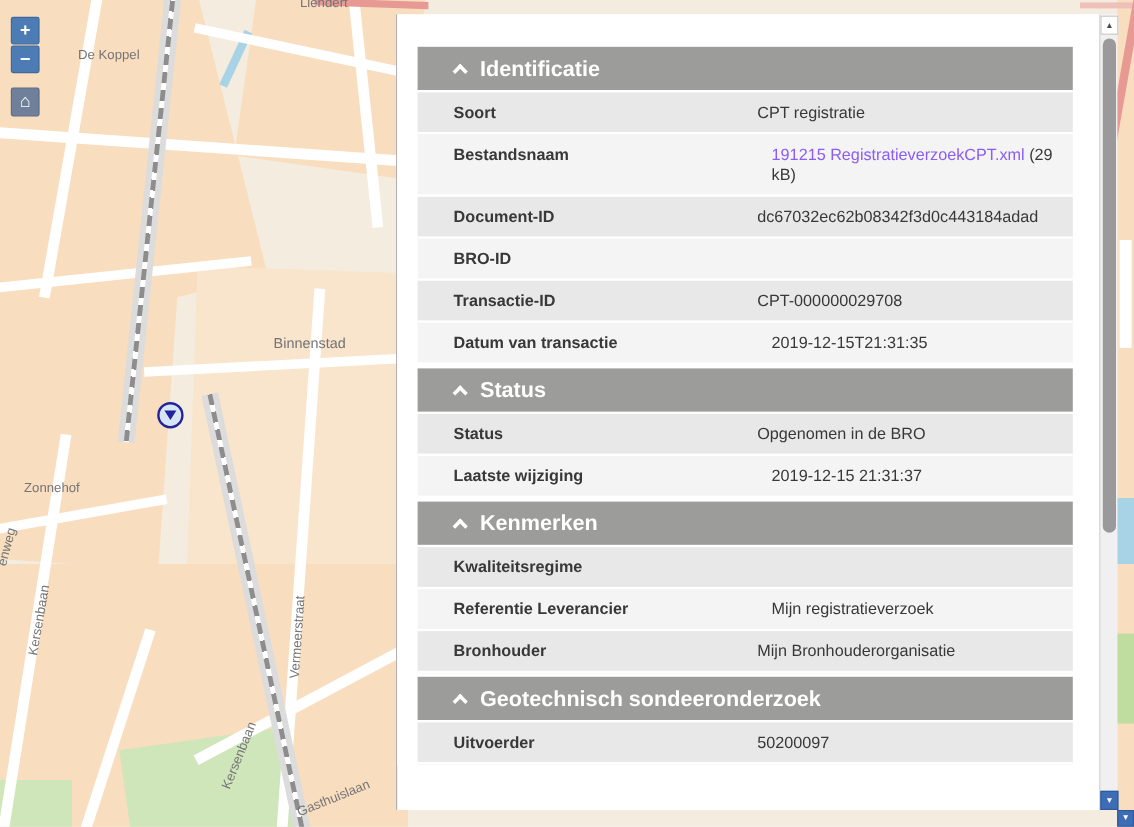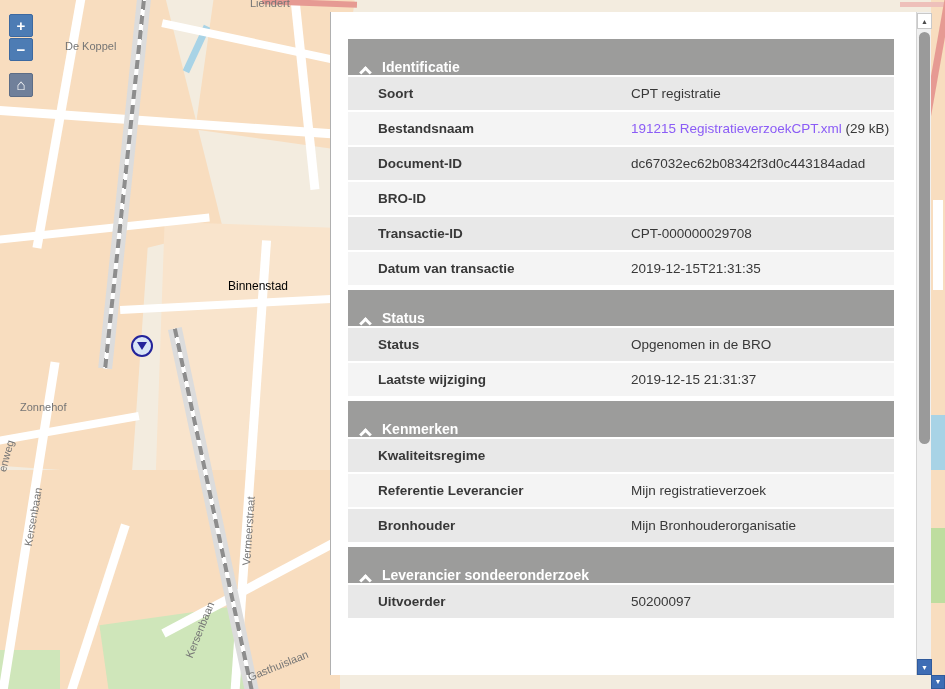--- a/index.html
+++ b/index.html
@@ -13,50 +13,50 @@
   .patch{background:#f8ddbf;}
   .patch.light{background:#f9e4cc;}
   .road{background:#ffffff;}
   .water{background:#a8d3e6;}
   .green{background:#cfe6ba;}
   .redroad{background:#e69a93;}
   .rail{background:#dcdcdc;}
   .rail .track{position:absolute;left:5px;top:0;bottom:0;width:4px;
     background:repeating-linear-gradient(180deg,#8d8d8d 0 9px,#ffffff 9px 15px);}
   .maplabel{position:absolute;color:#757575;font-size:11px;white-space:nowrap;transform-origin:0 0;}
-  .maplabel.big{font-size:12px;color:#000000;}
+  .maplabel.big{font-size:12px;color:#737373;}
 
   .mapbtn{position:absolute;left:9px;width:24px;height:23px;background:#4d7cb4;border:1px solid #3d69a0;
     border-radius:2px;color:#fff;font-size:15px;font-weight:bold;text-align:center;line-height:21px;cursor:pointer;}
   .mapbtn.home{background:#70809a;border-color:#5d6d86;height:24px;line-height:22px;}
 
   .marker{position:absolute;left:131px;top:335px;width:22px;height:22px;border:2px solid #23239b;
     border-radius:50%;background:#d8e5f6;cursor:pointer;}
   .marker-triangle{display:block;width:0;height:0;margin:5px auto 0;
     border-left:5px solid transparent;border-right:5px solid transparent;border-top:8px solid #23239b;}
 
   
   .panel{position:absolute;left:330px;top:12px;width:601px;height:663px;background:#ffffff;
     border-left:1px solid #b0b0b0;}
   .tabbar{position:relative;width:586px;height:37px;background:#f3f3f3;border-top:1px solid #c9c9c9;
     border-bottom:1px solid #c3c3c3;display:flex;align-items:flex-end;padding-left:8px;}
   .tab{height:37px;line-height:36px;padding:0 19px;font-size:14px;color:#333;cursor:pointer;}
   .tab.active{background:#fff;border:1px solid #c3c3c3;border-bottom:none;height:38px;margin-bottom:-1px;}
 
   .content{width:586px;height:626px;overflow:hidden;background:#fff;padding:27px 23px 0 17px;}
 
-  .section-header{display:flex;align-items:flex-end;height:36px;padding-left:13px;margin:3px 0 2px 0;
-    background:#9c9c9b;color:#fff;font-weight:bold;font-size:14px;cursor:pointer;}
+  .section-header{display:flex;align-items:center;height:36px;padding-left:31px;margin:3px 0 2px 0;
+    background:#9c9c9b;color:#fff;font-weight:bold;font-size:18px;cursor:pointer;}
   .section-header.first{margin-top:0;}
   .chev{display:inline-block;width:9px;height:9px;border-left:3px solid #fff;border-top:3px solid #fff;
     transform:rotate(45deg);margin-right:12px;position:relative;top:2px;}
 
   .row{display:flex;border-bottom:2px solid #fff;font-size:13.5px;color:#383838;line-height:17px;}
   .row.odd{background:#e8e8e8;}
-  .row.even{background:#f4f4f4;}
+  .row.even{background:#f4f4f4;gap:12px;}
   .cell{padding:8px 4px 8px 10px;}
   .cell.label{flex:0 0 273px;padding-left:30px;font-weight:bold;}
   .cell.value{flex:1;}
   .filelink{color:#8b5cf6;text-decoration:none;cursor:pointer;}
 
   
   .vscroll{position:absolute;right:0;top:0;bottom:0;width:15px;background:#f0f0f0;border-left:1px solid #d5d5d5;}
   .sb-btn{position:absolute;left:0;width:15px;height:16px;text-align:center;font-size:7px;line-height:16px;cursor:pointer;}
   .sb-btn.up{top:1px;background:#ffffff;border:1px solid #c9c9c9;color:#4a4a4a;}
   .sb-btn.down{bottom:0;background:#3e6db5;border:1px solid #2f5a9c;color:#ffffff;}
@@ -186,21 +186,21 @@
         <div class="cell label">Referentie Leverancier</div>
         <div class="cell value">Mijn registratieverzoek</div>
       </div>
       <div class="row odd">
         <div class="cell label">Bronhouder</div>
         <div class="cell value">Mijn Bronhouderorganisatie</div>
       </div>
 
       <div class="section-header">
         <span class="chev"></span>
-        <span>Leverancier sondeeronderzoek</span>
+        <span>Geotechnisch sondeeronderzoek</span>
       </div>
       <div class="row odd">
         <div class="cell label">Uitvoerder</div>
         <div class="cell value">50200097</div>
       </div>
 
     </div>
 
     <div class="vscroll">
       <div class="sb-btn up"><span>▲</span></div>

